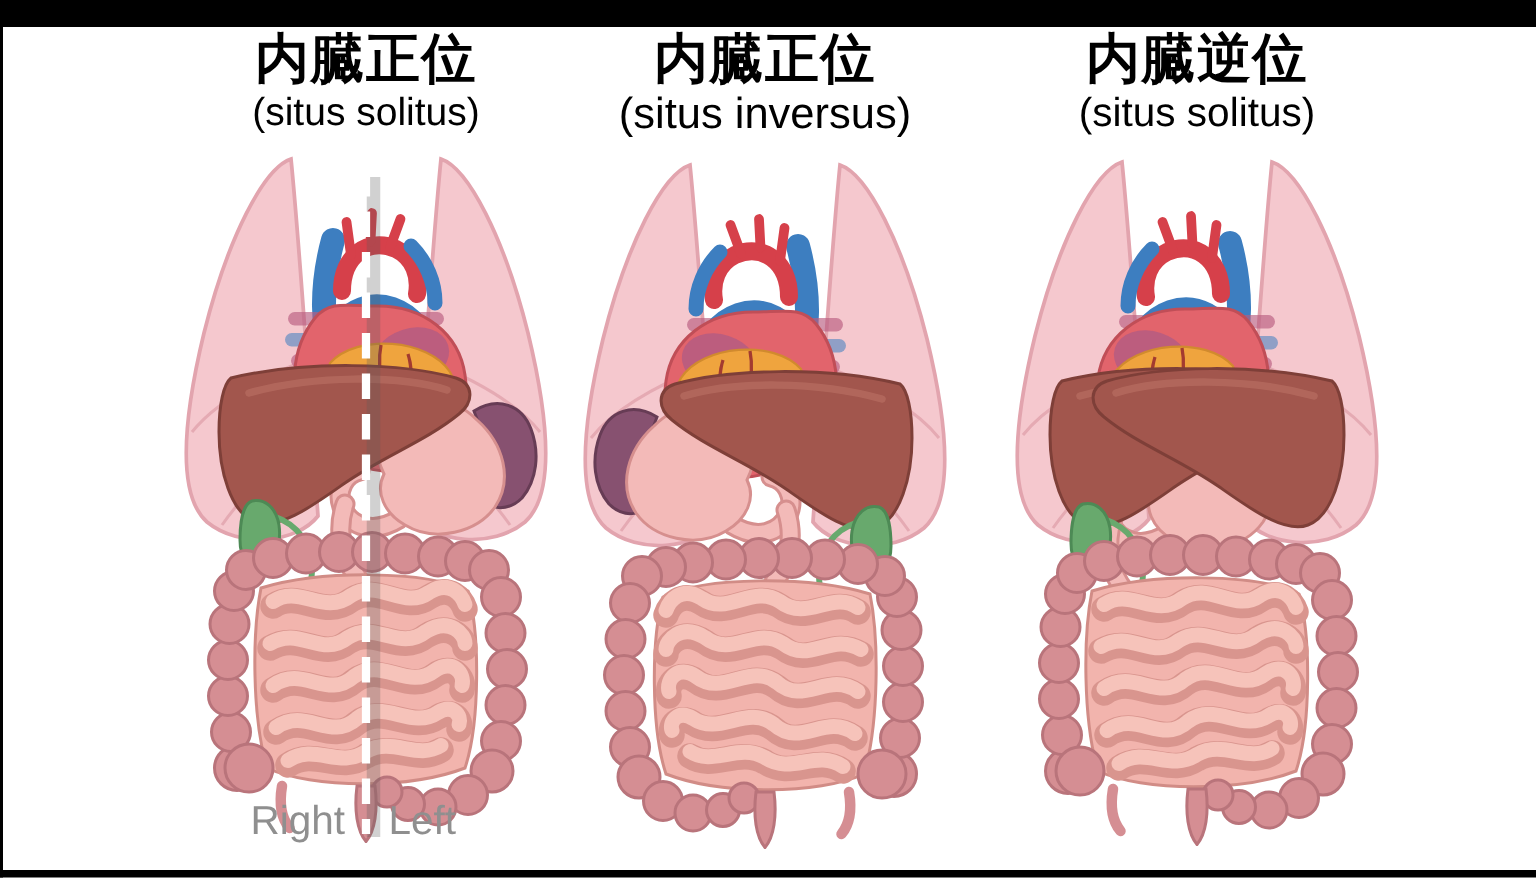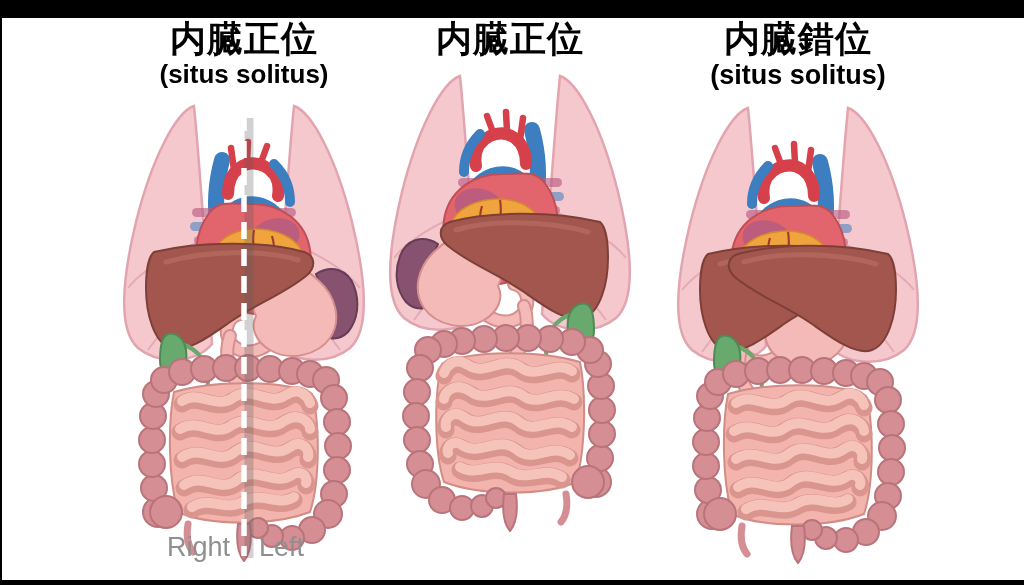--- a/index.html
+++ b/index.html
@@ -9,21 +9,21 @@
     font-family:"Liberation Sans","DejaVu Sans",sans-serif;
   }
   .bar-top{position:absolute;left:0;top:0;width:1024px;height:18px;background:var(--c-frame-bar,#000)}
   .bar-bottom{position:absolute;left:0;top:580px;width:1024px;height:5px;background:var(--c-frame-bar,#000)}
   .edge-left{position:absolute;left:0;top:0;width:2px;height:585px;background:var(--c-frame-bar,#000)}
   .panel{position:absolute;top:18px;width:320px;text-align:center}
   .panel-1{left:84px}
   .panel-2{left:350px}
   .panel-3{left:638px}
   .title-ja{font-weight:bold;font-size:36px;line-height:1.18;color:var(--c-title-text,#000);letter-spacing:1px}
-  .title-en{font-weight:bold;font-size:26px;line-height:1.15;color:var(--c-title-text,#000)}
+  .title-en{font-weight:normal;font-size:26px;line-height:1.15;color:var(--c-title-text,#000)}
   .panel-2 .title-en{font-size:29px}
   .panel-3 .title-en{font-size:27px}
   svg.fig{display:block;margin:2px auto 0;width:280px;height:470px}
   
   .lungF{fill:var(--c-lung);stroke:var(--c-lung-outline);stroke-width:2.5}
   .fiss{fill:none;stroke:var(--c-lung-outline);stroke-width:2;opacity:.85}
   .redV{fill:none;stroke:var(--c-heart-red);stroke-width:12;stroke-linecap:round}
   .redB{fill:none;stroke:var(--c-heart-red);stroke-width:6.5;stroke-linecap:round}
   .blueV{fill:none;stroke:var(--c-vessel-blue);stroke-linecap:round}
   .stubP{fill:var(--c-atrium);opacity:.65}
@@ -181,27 +181,28 @@
       <line class="dashShadow" x1="145" y1="26" x2="145" y2="466"></line>
       <line class="dashLine" x1="140" y1="22" x2="140" y2="464"></line>
     </g>
     <text class="sideLbl" x="126" y="464" text-anchor="end">Right</text>
     <text class="sideLbl" x="155" y="464" text-anchor="start">Left</text>
   </svg>
 </div>
 
 <div class="panel panel-2">
   <div class="title-ja">内臓正位</div>
+  <div class="title-en">(situs inversus)</div>
   <svg class="fig" viewBox="0 0 280 470">
     <use href="#fig-anat" transform="translate(280,0) scale(-1,1)"></use>
   </svg>
 </div>
 
 <div class="panel panel-3">
-  <div class="title-ja">内臓錯位</div>
+  <div class="title-ja">内臓逆位</div>
   <div class="title-en">(situs solitus)</div>
   <svg class="fig" viewBox="0 0 280 470">
     <g>
       <use href="#g-lungs"></use>
       <use href="#g-heart" transform="translate(280,0) scale(-1,1)"></use>
       <use href="#g-stomach" transform="translate(-42,8)"></use>
       <use href="#g-liver"></use>
       <use href="#g-liver" transform="translate(280,0) scale(-1,1)"></use>
       <use href="#g-gb"></use>
       <use href="#g-gut"></use>

